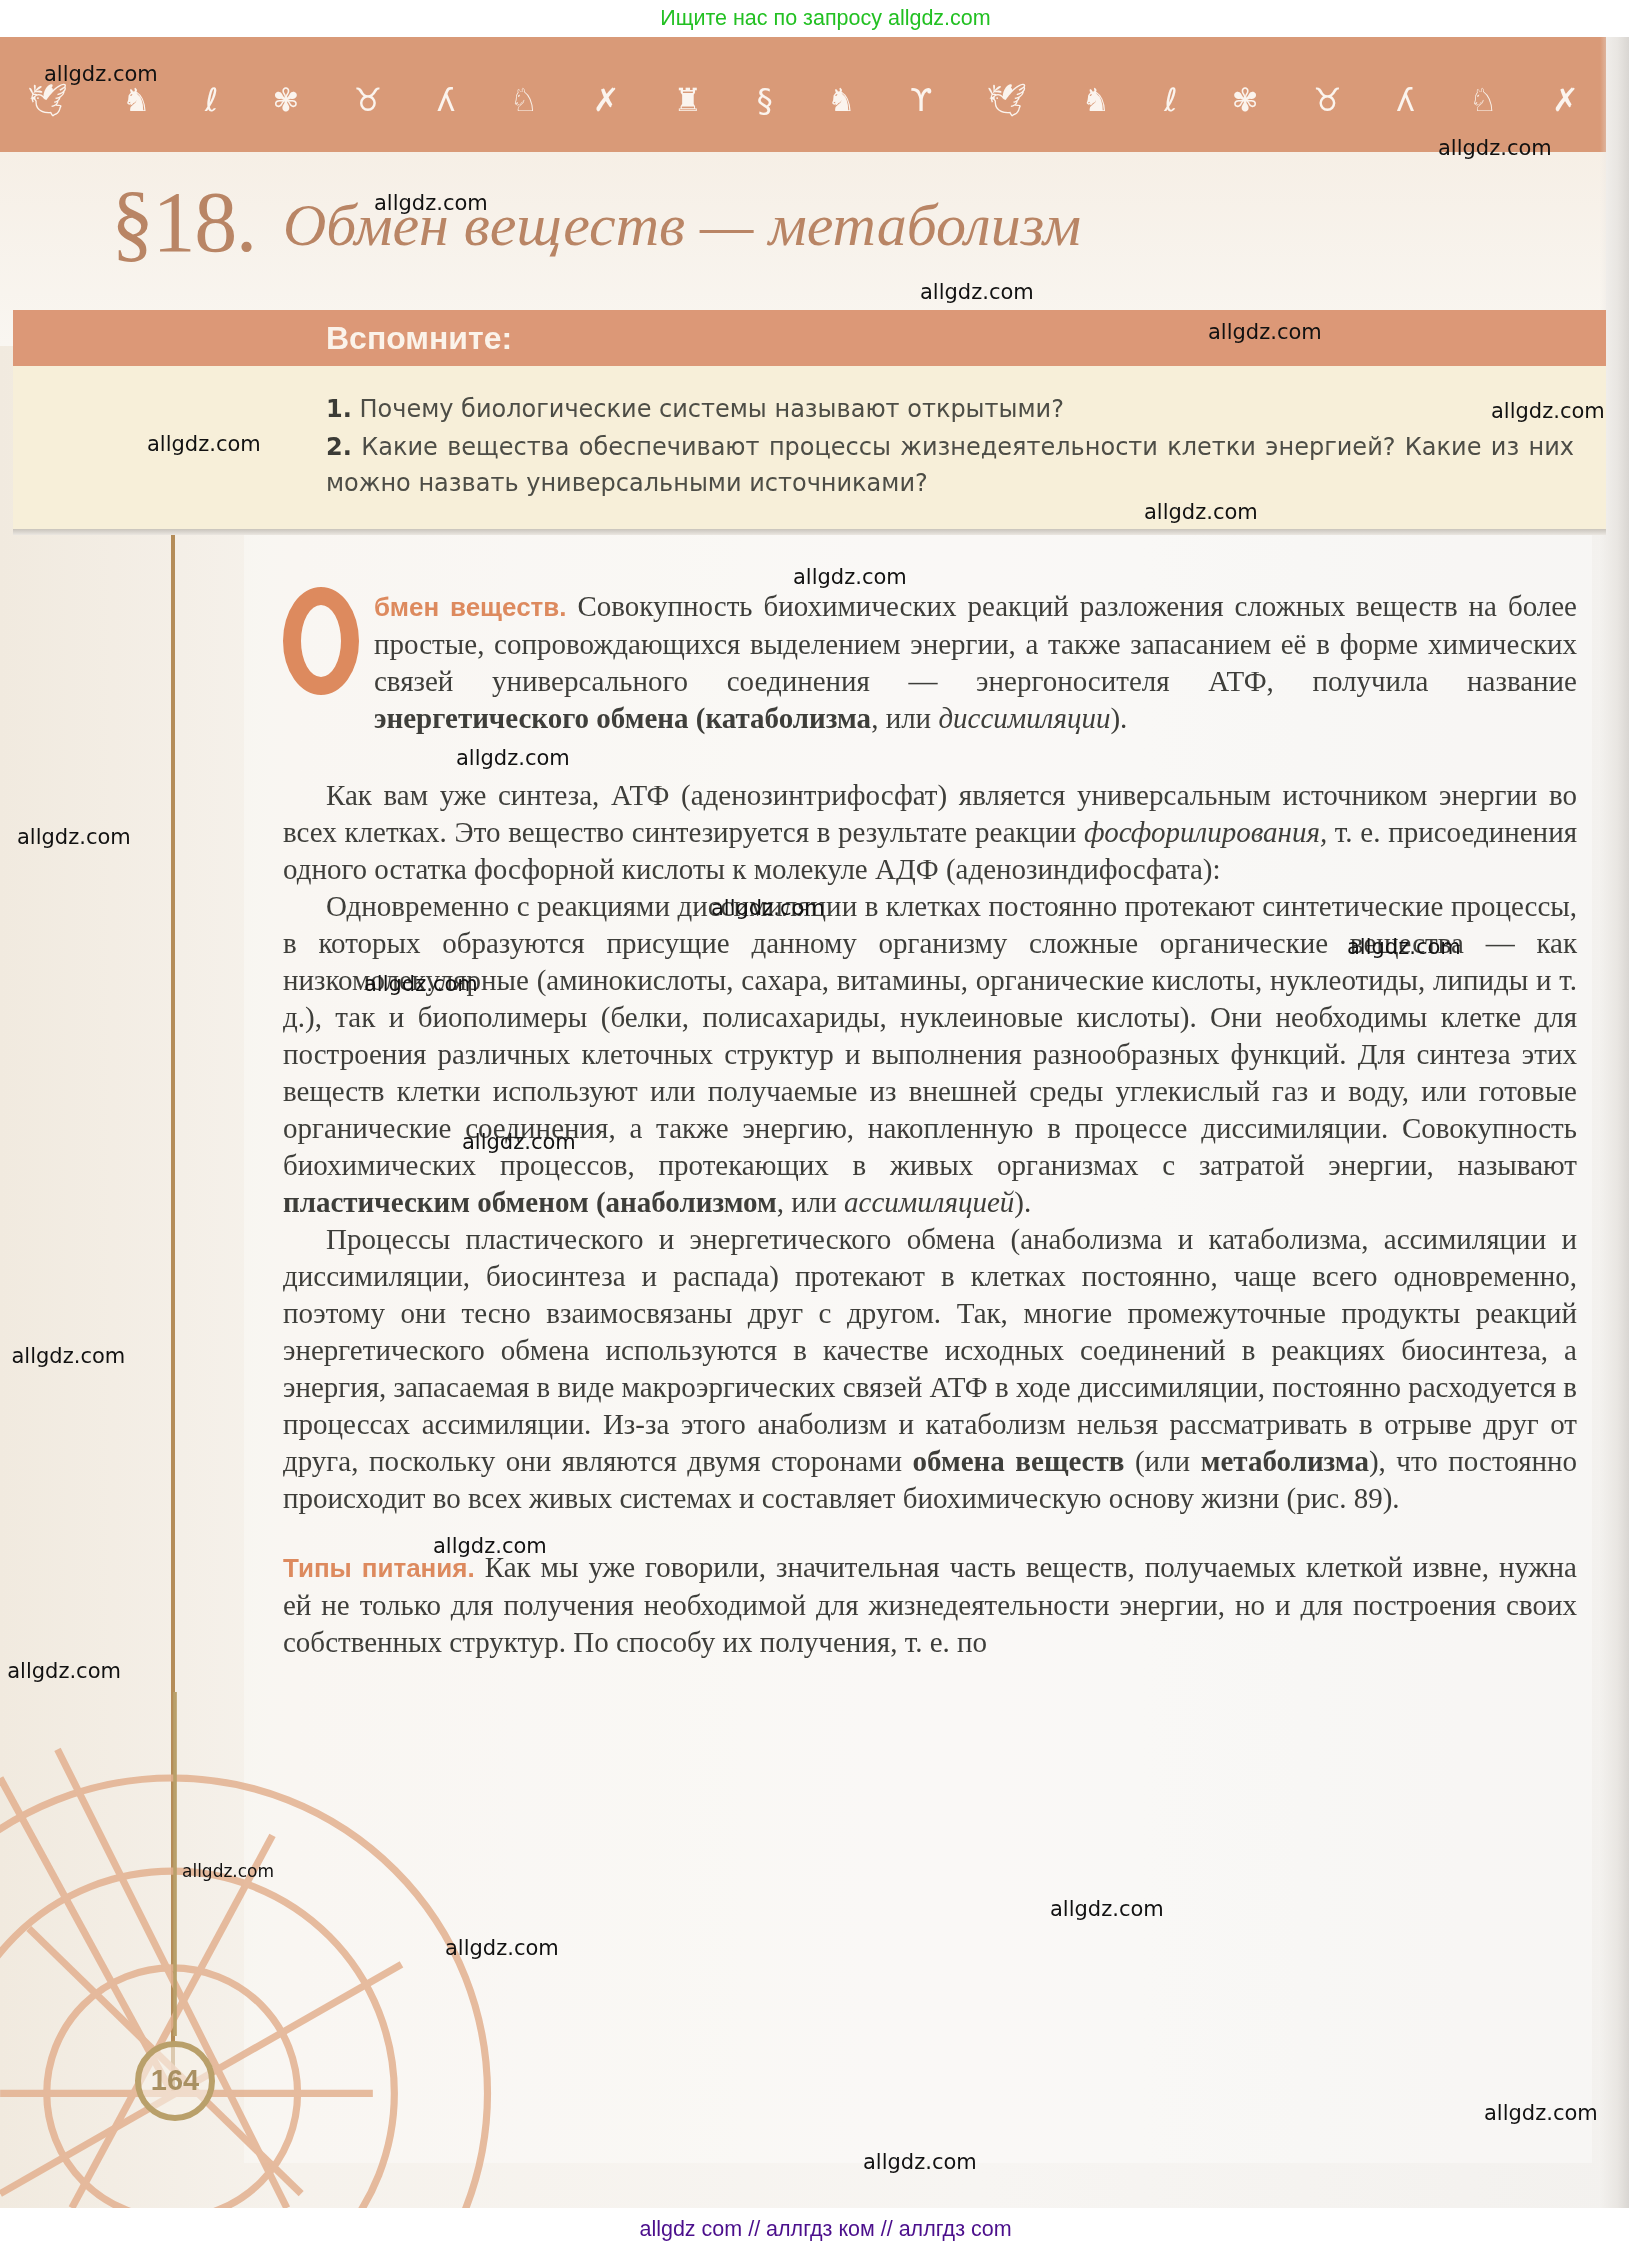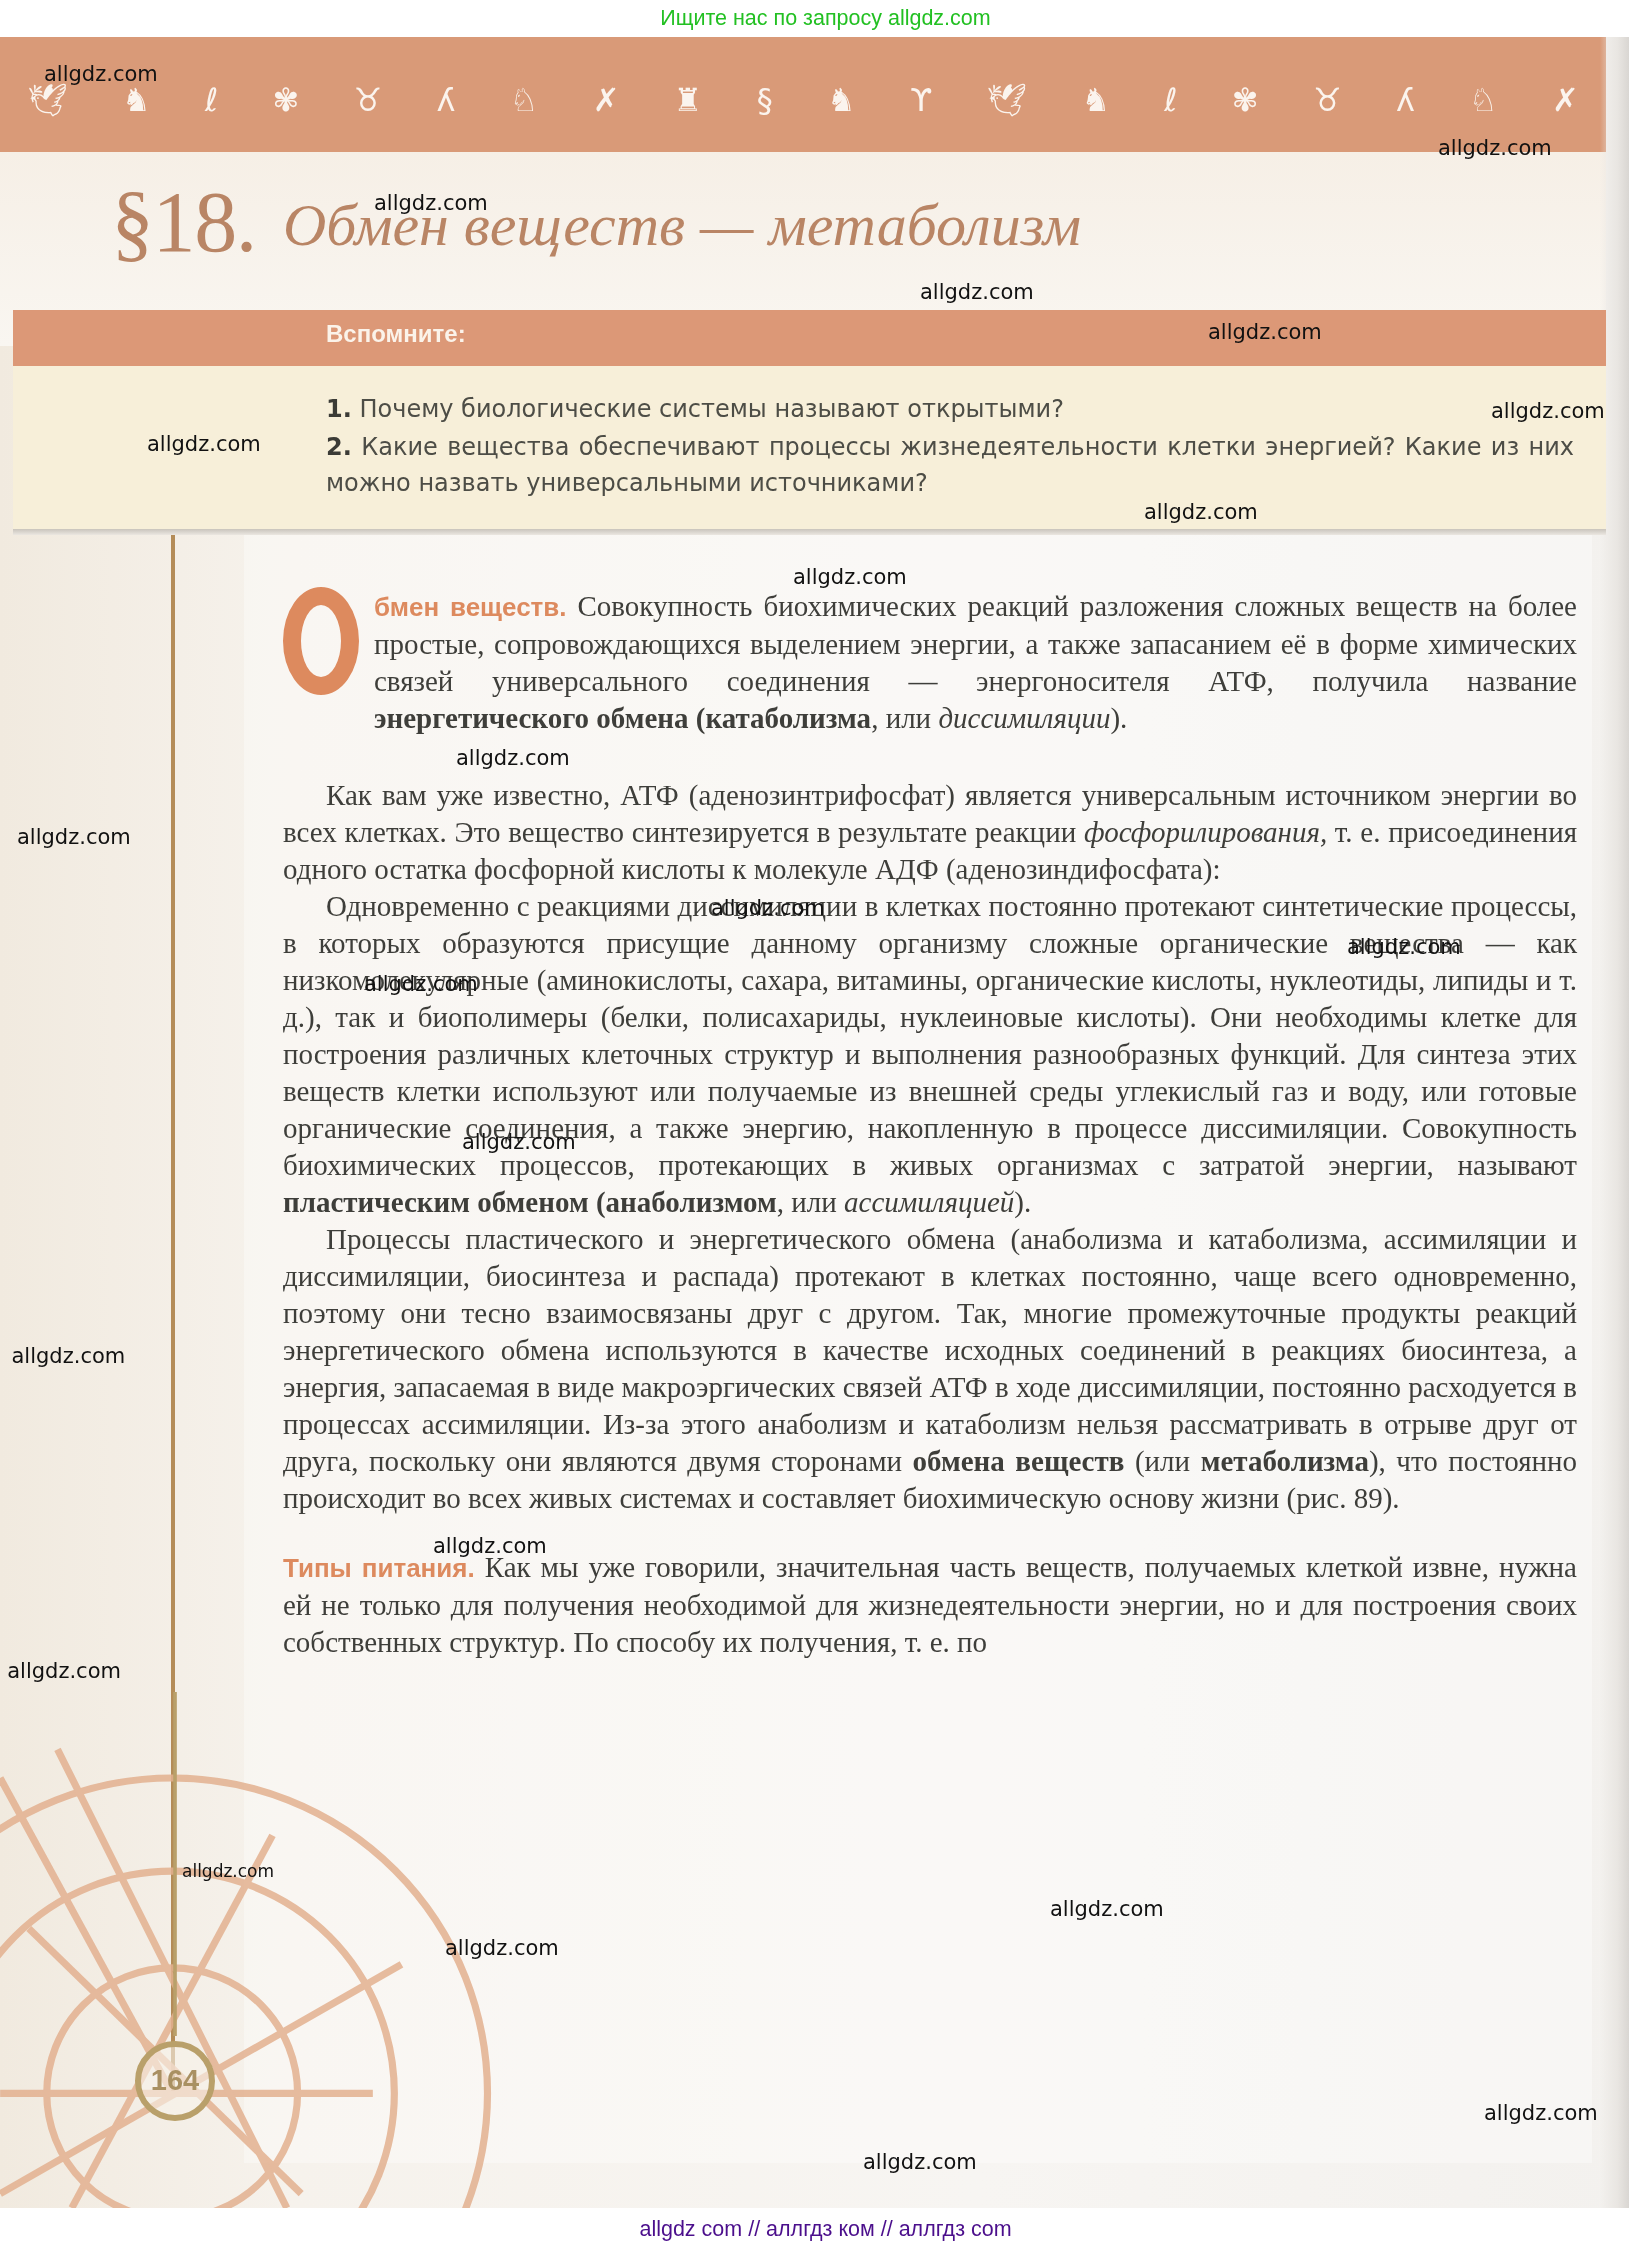--- a/index.html
+++ b/index.html
@@ -43,21 +43,21 @@
     white-space:nowrap;
   }
   .title .num { font-size:86px; letter-spacing:-1.4px; }
   .title .text { font-size:60px; font-style:italic; margin-left:27px; position:relative; top:-5.7px; }
   .recall-bar {
     position:absolute; left:13px; top:310px; width:1593px; height:56px;
     background:#dc9877;
   }
   .recall-label {
     position:absolute; left:326px; top:320px;
-    color:#fbf3ea; font-family:"Liberation Sans", sans-serif; font-weight:bold; font-size:24px;
+    color:#fbf3ea; font-family:"Liberation Sans", sans-serif; font-weight:bold; font-size:32px;
   }
   .recall-box {
     position:absolute; left:13px; top:366px; width:1593px; height:163px;
     background:#f7efd9;
   }
   .recall-q {
     position:absolute; left:326px; width:1248px;
     font-family:"DejaVu Sans", sans-serif; font-size:24px; color:#4d4d46;
     line-height:36px;
   }
@@ -180,21 +180,21 @@
 
 <div class="dropcap"></div>
 
 <div class="text-block" style="top:588px; left:374px; width:1203px;">
   <p class="noindent" style="text-indent:0;">
     <span class="lead-head">бмен веществ.</span><span> Совокупность биохимических реакций разложения сложных веществ на более простые, сопровождающихся выделением энергии, а также запасанием её в форме химических связей универсального соединения — энергоносителя АТФ, получила название </span><b>энергетического обмена (катаболизма</b><span>, или </span><i>диссимиляции</i><span>).</span>
   </p>
 </div>
 
 <div class="text-block" style="top:777px;">
-  <p><span>Как вам уже известно, АТФ (аденозинтрифосфат) является универсальным источником энергии во всех клетках. Это вещество синтезируется в результате реакции </span><i>фосфорилирования,</i><span> т. е. присоединения одного остатка фосфорной кислоты к молекуле АДФ (аденозиндифосфата):</span></p>
+  <p><span>Как вам уже синтеза, АТФ (аденозинтрифосфат) является универсальным источником энергии во всех клетках. Это вещество синтезируется в результате реакции </span><i>фосфорилирования,</i><span> т. е. присоединения одного остатка фосфорной кислоты к молекуле АДФ (аденозиндифосфата):</span></p>
   <p><span>Одновременно с реакциями диссимиляции в клетках постоянно протекают синтетические процессы, в которых образуются присущие данному организму сложные органические вещества — как низкомолекулярные (аминокислоты, сахара, витамины, органические кислоты, нуклеотиды, липиды и т. д.), так и биополимеры (белки, полисахариды, нуклеиновые кислоты). Они необходимы клетке для построения различных клеточных структур и выполнения разнообразных функций. Для синтеза этих веществ клетки используют или получаемые из внешней среды углекислый газ и воду, или готовые органические соединения, а также энергию, накопленную в процессе диссимиляции. Совокупность биохимических процессов, протекающих в живых организмах с затратой энергии, называют </span><b>пластическим обменом (анаболизмом</b><span>, или </span><i>ассимиляцией</i><span>).</span></p>
   <p><span>Процессы пластического и энергетического обмена (анаболизма и катаболизма, ассимиляции и диссимиляции, биосинтеза и распада) протекают в клетках постоянно, чаще всего одновременно, поэтому они тесно взаимосвязаны друг с другом. Так, многие промежуточные продукты реакций энергетического обмена используются в качестве исходных соединений в реакциях биосинтеза, а энергия, запасаемая в виде макроэргических связей АТФ в ходе диссимиляции, постоянно расходуется в процессах ассимиляции. Из-за этого анаболизм и катаболизм нельзя рассматривать в отрыве друг от друга, поскольку они являются двумя сторонами </span><b>обмена веществ</b><span> (или </span><b>метаболизма</b><span>), что постоянно происходит во всех живых системах и составляет биохимическую основу жизни (рис. 89).</span></p>
   <p class="noindent" style="margin-top:32px; text-indent:0;"><span class="lead-head">Типы питания.</span><span> Как мы уже говорили, значительная часть веществ, получаемых клеткой извне, нужна ей не только для получения необходимой для жизнедеятельности энергии, но и для построения своих собственных структур. По способу их получения, т. е. по</span></p>
 </div>
 
 <span class="wm" style="left:44px; top:62px;">allgdz.com</span>
 <span class="wm" style="left:1438px; top:136px;">allgdz.com</span>
 <span class="wm" style="left:374px; top:191px;">allgdz.com</span>
 <span class="wm" style="left:920px; top:280px;">allgdz.com</span>
 <span class="wm" style="left:1208px; top:320px;">allgdz.com</span>

